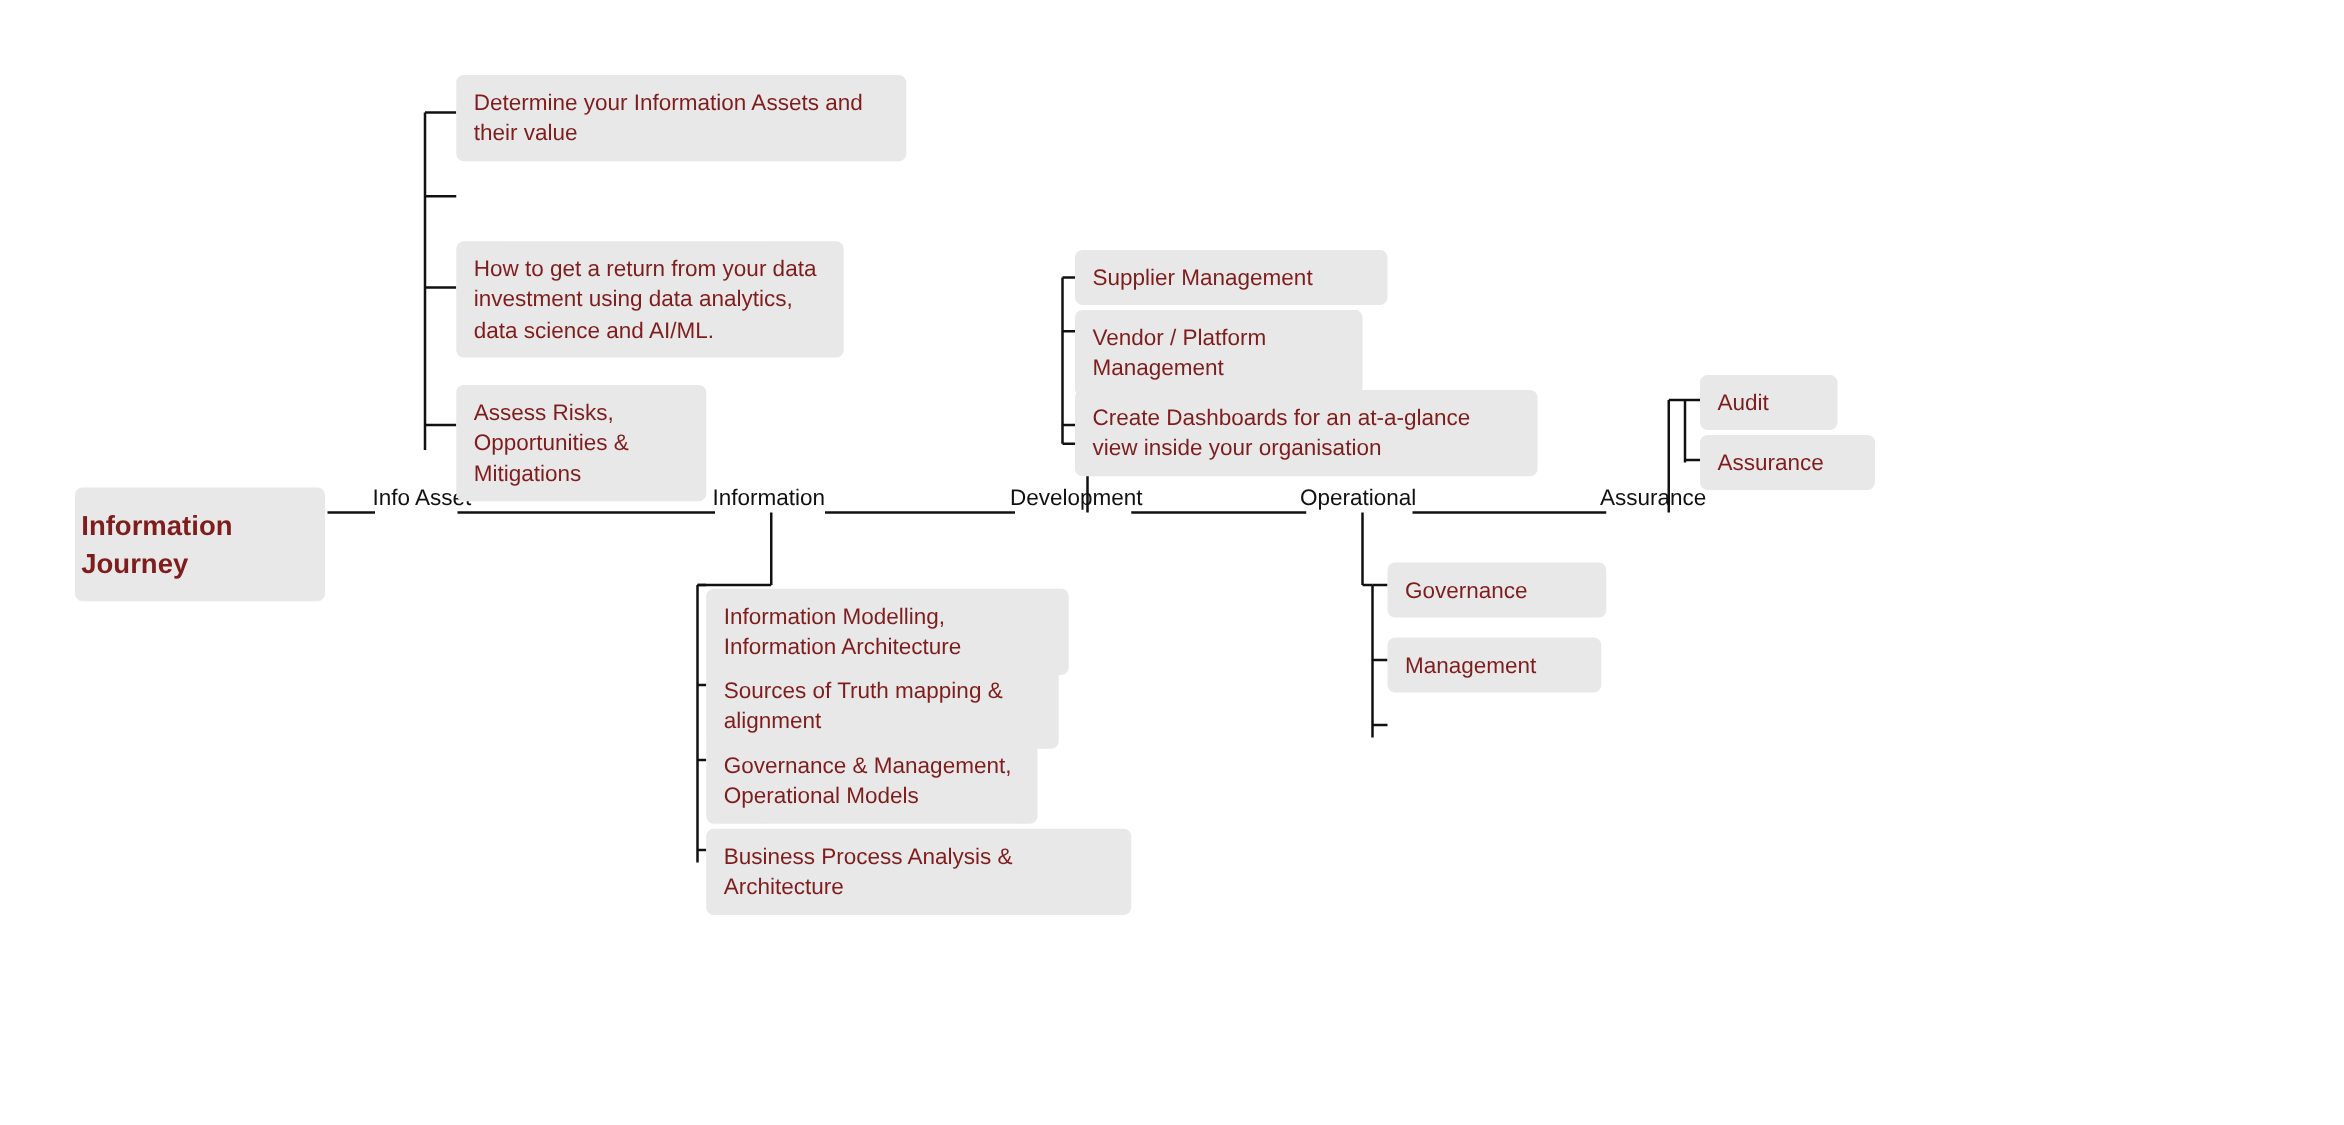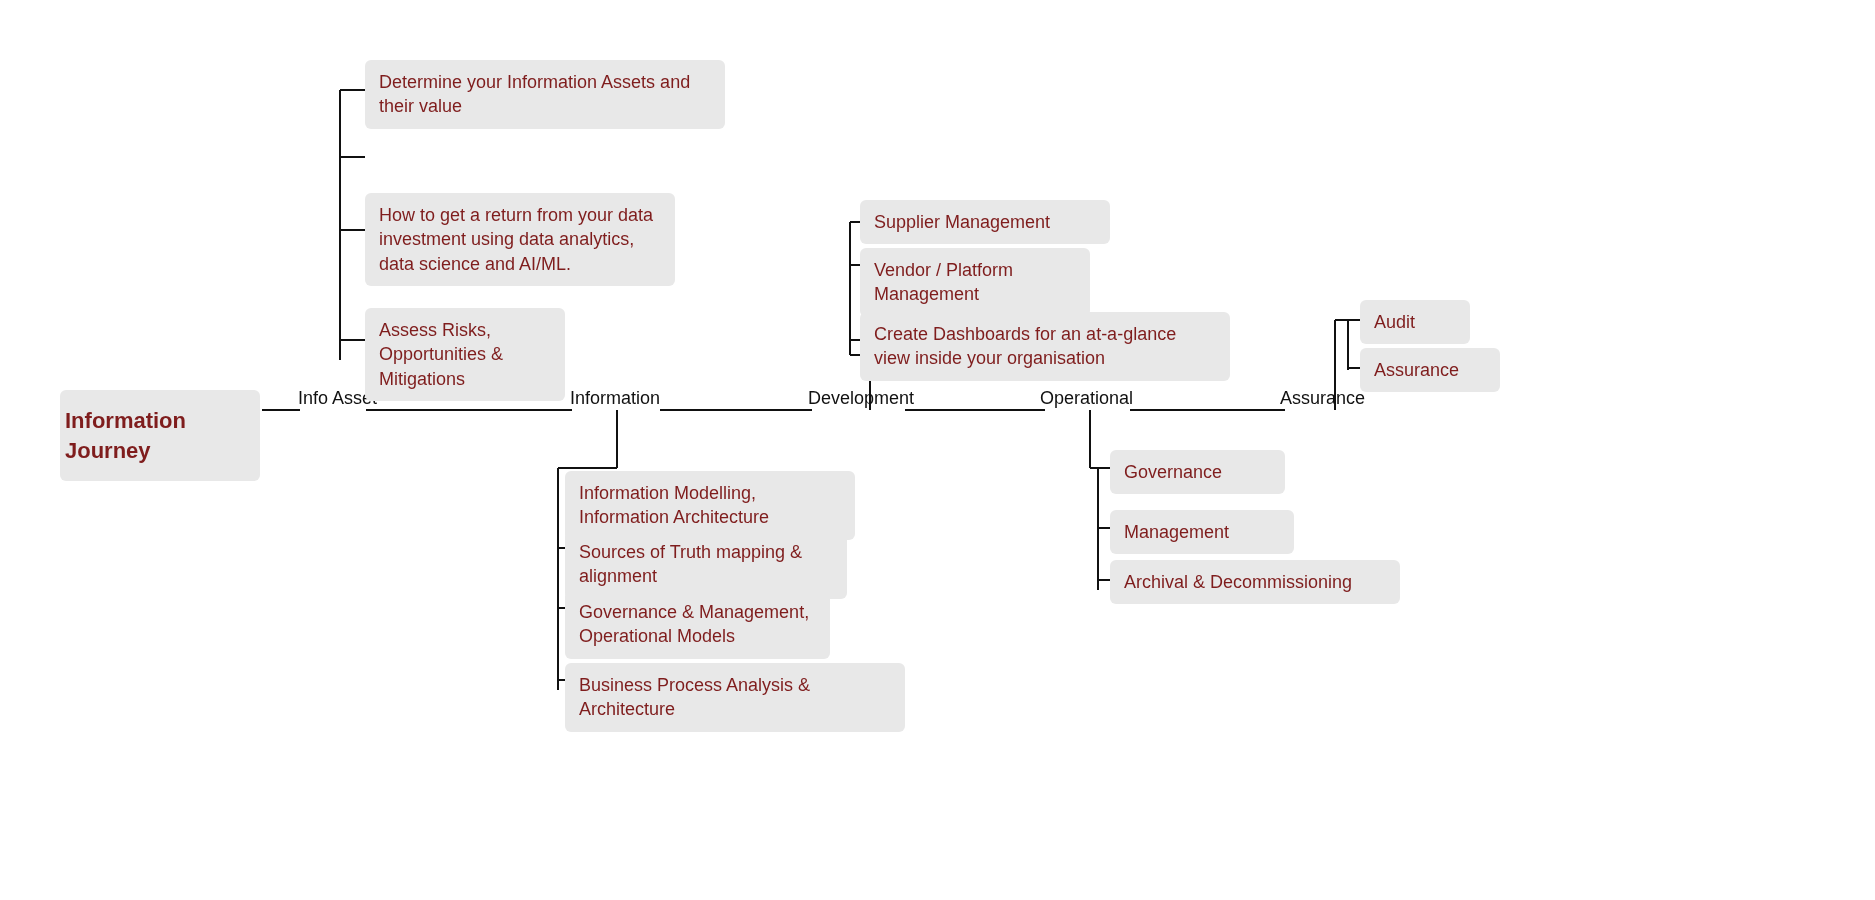--- a/index.html
+++ b/index.html
@@ -159,21 +159,21 @@
     
     .node-gov {
       left: 1110px;
       top: 450px;
       width: 175px;
     }
 
     .node-mgmt {
       left: 1110px;
       top: 510px;
-      width: 184px;
+      width: 171px;
     }
 
     .node-archival {
       left: 1110px;
       top: 560px;
       width: 290px;
     }
 
     
     .node-audit {
@@ -316,23 +316,20 @@
   <div class="node node-dashboards" style="top:312px;">
     <span>Create Dashboards for an at-a-glance view inside your organisation</span>
   </div>
 
   <div class="node node-gov" style="top:450px;">
     <span>Governance</span>
   </div>
   <div class="node node-mgmt" style="top:510px;">
     <span>Management</span>
   </div>
-  <div class="node node-archival" style="top:560px;">
-    <span>Archival &amp; Decommissioning</span>
-  </div>
 
   <div class="node node-audit" style="top:300px;">
     <span>Audit</span>
   </div>
   <div class="node node-assurance" style="top:348px;">
     <span>Assurance</span>
   </div>
 
 </div>
 

